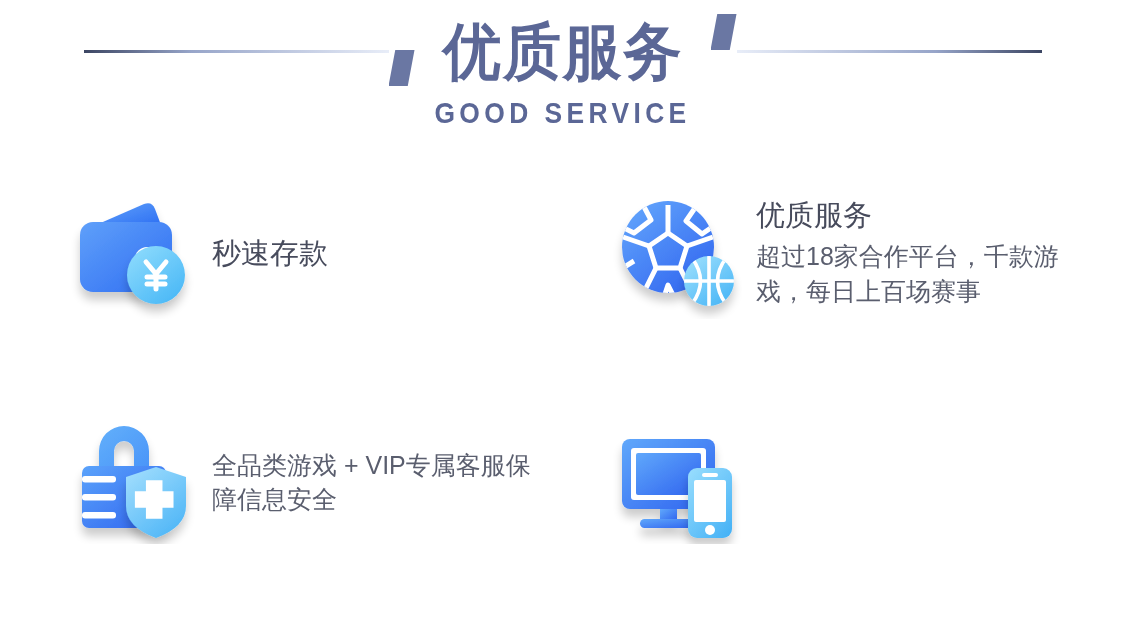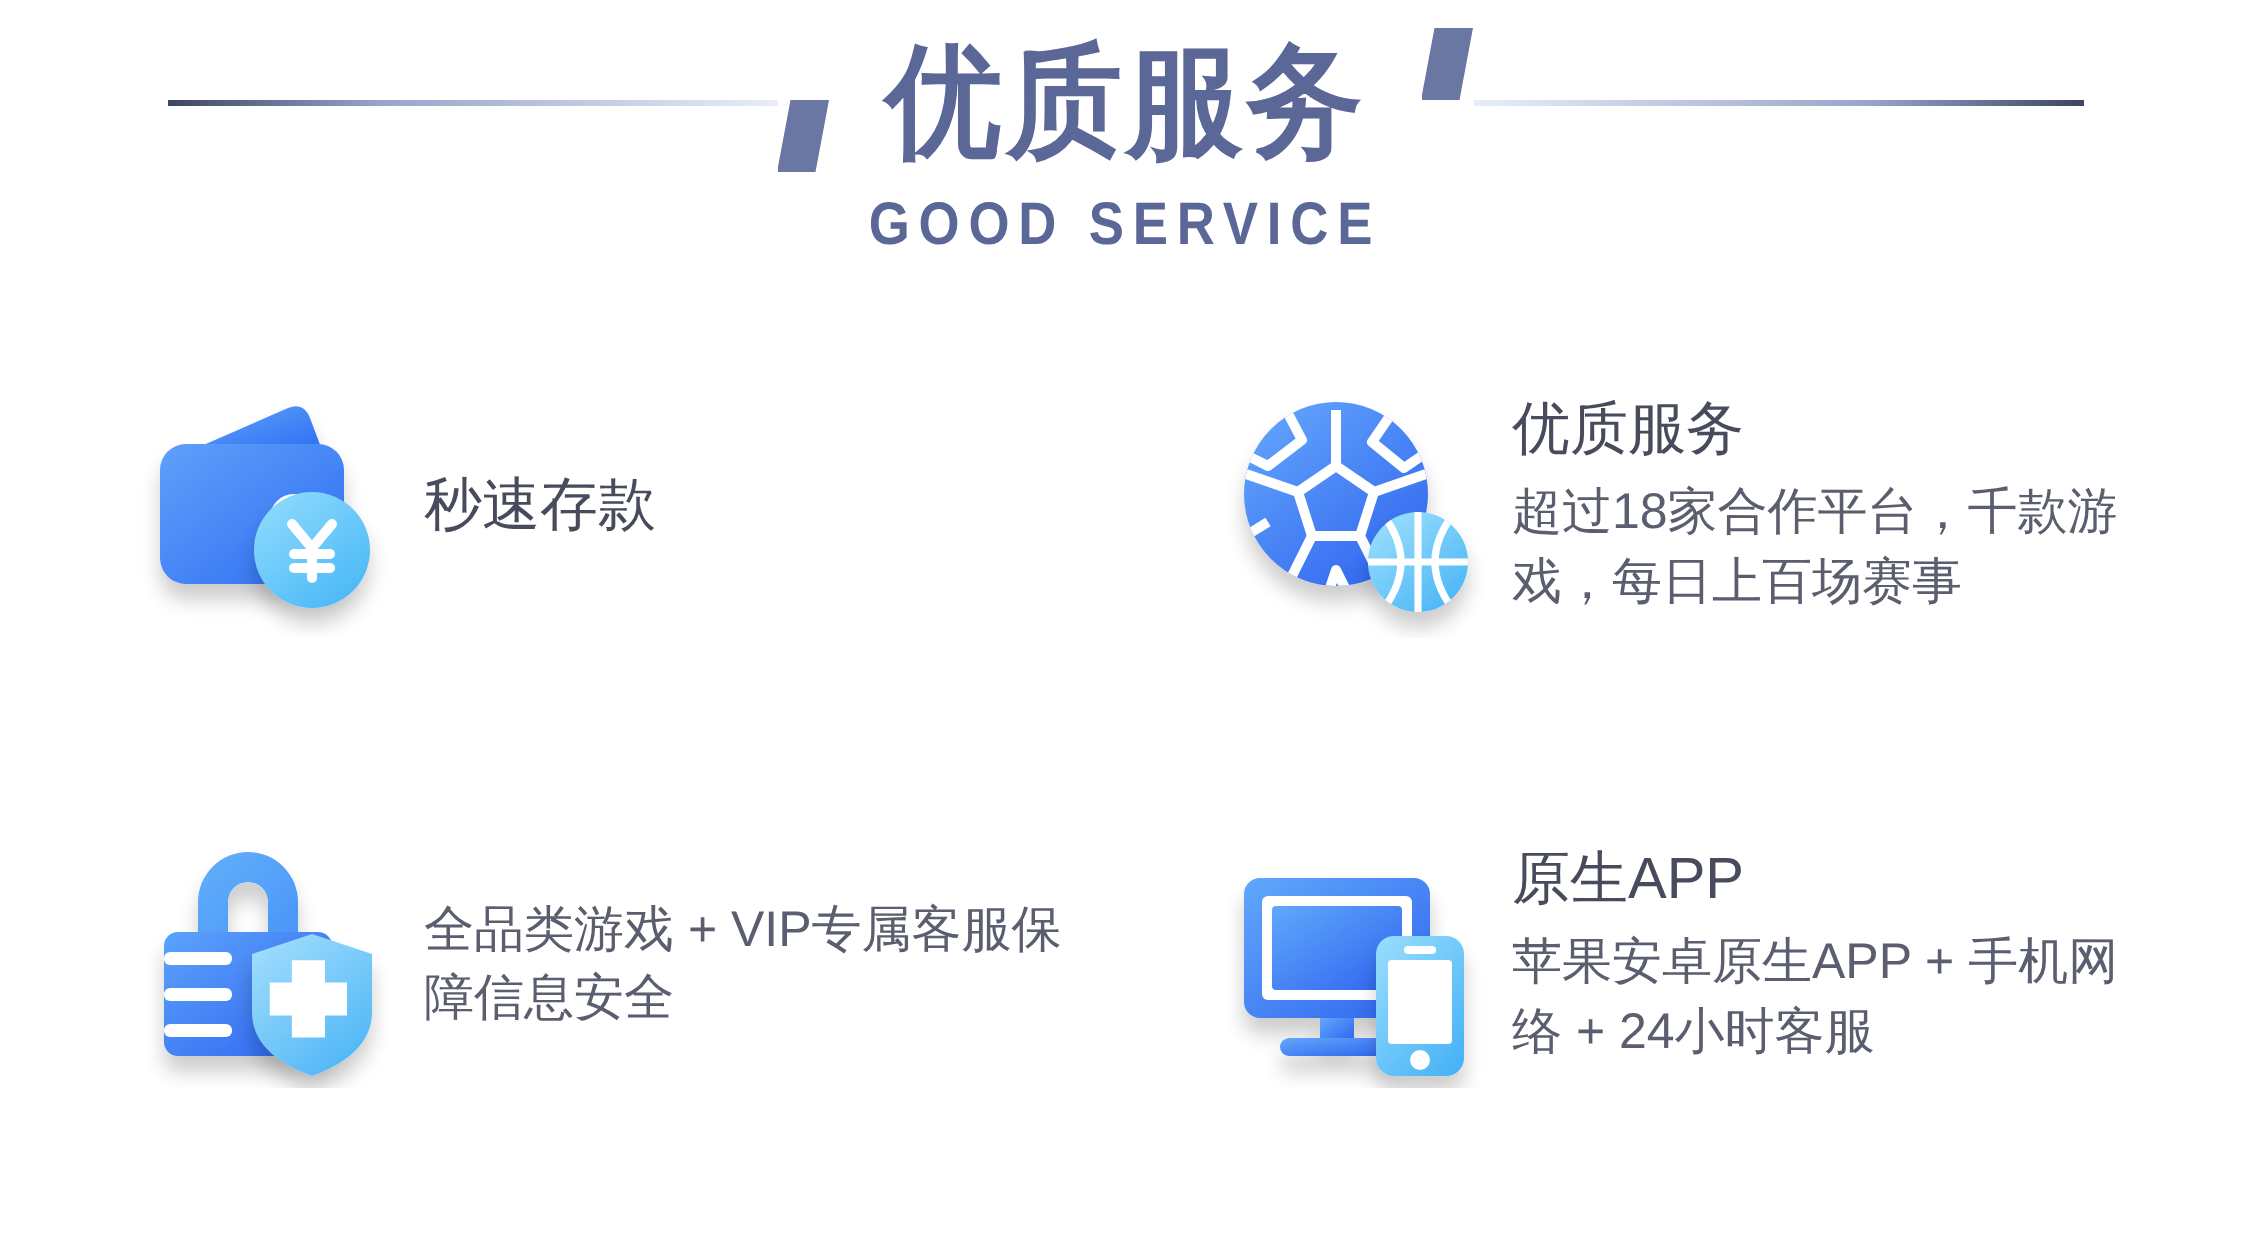--- a/index.html
+++ b/index.html
@@ -318,20 +318,16 @@
             <rect x="28" y="105" width="57" height="9" rx="4.5" fill="url(#mgA)"></rect>
           </g>
           <g filter="url(#msh)">
             <rect x="76" y="54" width="44" height="70" rx="9" fill="url(#mgB)"></rect>
             <rect x="82" y="66" width="32" height="42" rx="2" fill="#ffffff"></rect>
             <rect x="90" y="59" width="16" height="4" rx="2" fill="#ffffff"></rect>
             <circle cx="98" cy="116" r="5" fill="#ffffff"></circle>
           </g>
         </svg>
       </div>
-      <div class="card-text">
-        <div class="card-title">原生APP</div>
-        <div class="card-desc two-line">苹果安卓原生APP + 手机网络 + 24小时客服</div>
-      </div>
     </div>
 
   </div>
 </div>
 
 </body></html>

